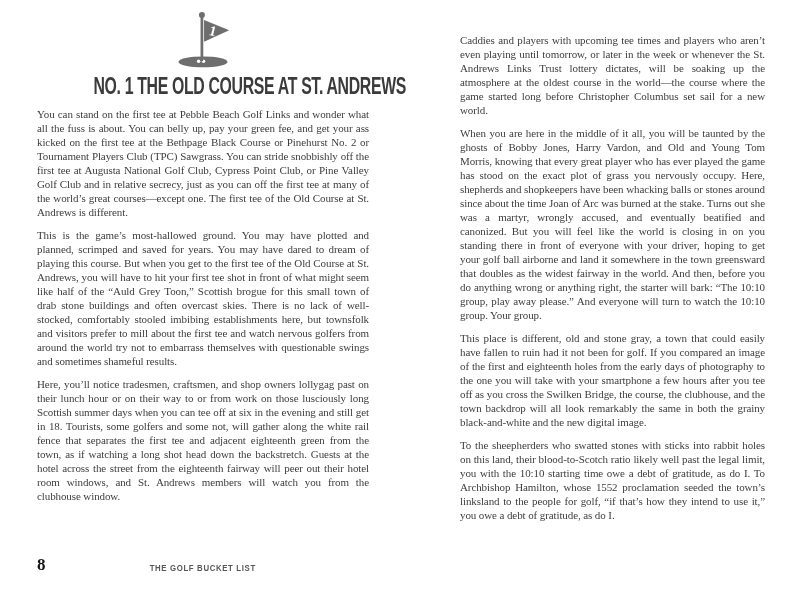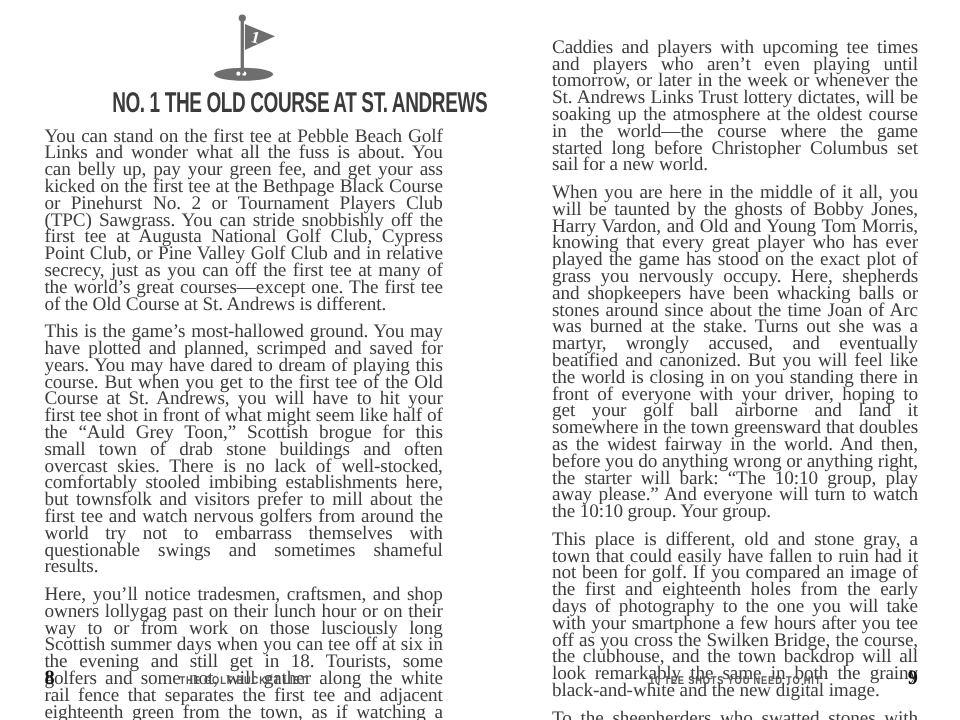--- a/index.html
+++ b/index.html
@@ -47,21 +47,21 @@
     line-height: 26px;
     color: #3b3b3b;
     text-align: center;
     white-space: nowrap;
     letter-spacing: -0.5px;
     transform: scaleX(0.66);
     transform-origin: 50% 50%;
     margin: 6px 0 8px 0;
   }
   .bodytext p {
-    font-size: 16px;
+    font-size: 11px;
     line-height: 14px;
     text-align: justify;
     color: #3d3d3d;
     margin: 0 0 9px 0;
     letter-spacing: -0.1px;
   }
   .page-footer {
     position: absolute;
     top: 558px;
     height: 18px;
@@ -130,19 +130,15 @@
   <section class="page">
     <div class="content-right">
       <div class="bodytext">
         <p>Caddies and players with upcoming tee times and players who aren’t even playing until tomorrow, or later in the week or whenever the St. Andrews Links Trust lottery dictates, will be soaking up the atmosphere at the oldest course in the world—the course where the game started long before Christopher Columbus set sail for a new world.</p>
         <p>When you are here in the middle of it all, you will be taunted by the ghosts of Bobby Jones, Harry Vardon, and Old and Young Tom Morris, knowing that every great player who has ever played the game has stood on the exact plot of grass you nervously occupy. Here, shepherds and shopkeepers have been whacking balls or stones around since about the time Joan of Arc was burned at the stake. Turns out she was a martyr, wrongly accused, and eventually beatified and canonized. But you will feel like the world is closing in on you standing there in front of everyone with your driver, hoping to get your golf ball airborne and land it somewhere in the town greensward that doubles as the widest fairway in the world. And then, before you do anything wrong or anything right, the starter will bark: “The 10:10 group, play away please.” And everyone will turn to watch the 10:10 group. Your group.</p>
         <p>This place is different, old and stone gray, a town that could easily have fallen to ruin had it not been for golf. If you compared an image of the first and eighteenth holes from the early days of photography to the one you will take with your smartphone a few hours after you tee off as you cross the Swilken Bridge, the course, the clubhouse, and the town backdrop will all look remarkably the same in both the grainy black-and-white and the new digital image.</p>
         <p>To the sheepherders who swatted stones with sticks into rabbit holes on this land, their blood-to-Scotch ratio likely well past the legal limit, you with the 10:10 starting time owe a debt of gratitude, as do I. To Archbishop Hamilton, whose 1552 proclamation seeded the town’s linksland to the people for golf, “if that’s how they intend to use it,” you owe a debt of gratitude, as do I.</p>
       </div>
     </div>
 
-    <div class="page-footer fr">
-      <span class="running-title">10 TEE SHOTS YOU NEED TO HIT</span>
-      <span class="page-number pn-right">9</span>
-    </div>
   </section>
 
 </div>
 
 </body></html>

